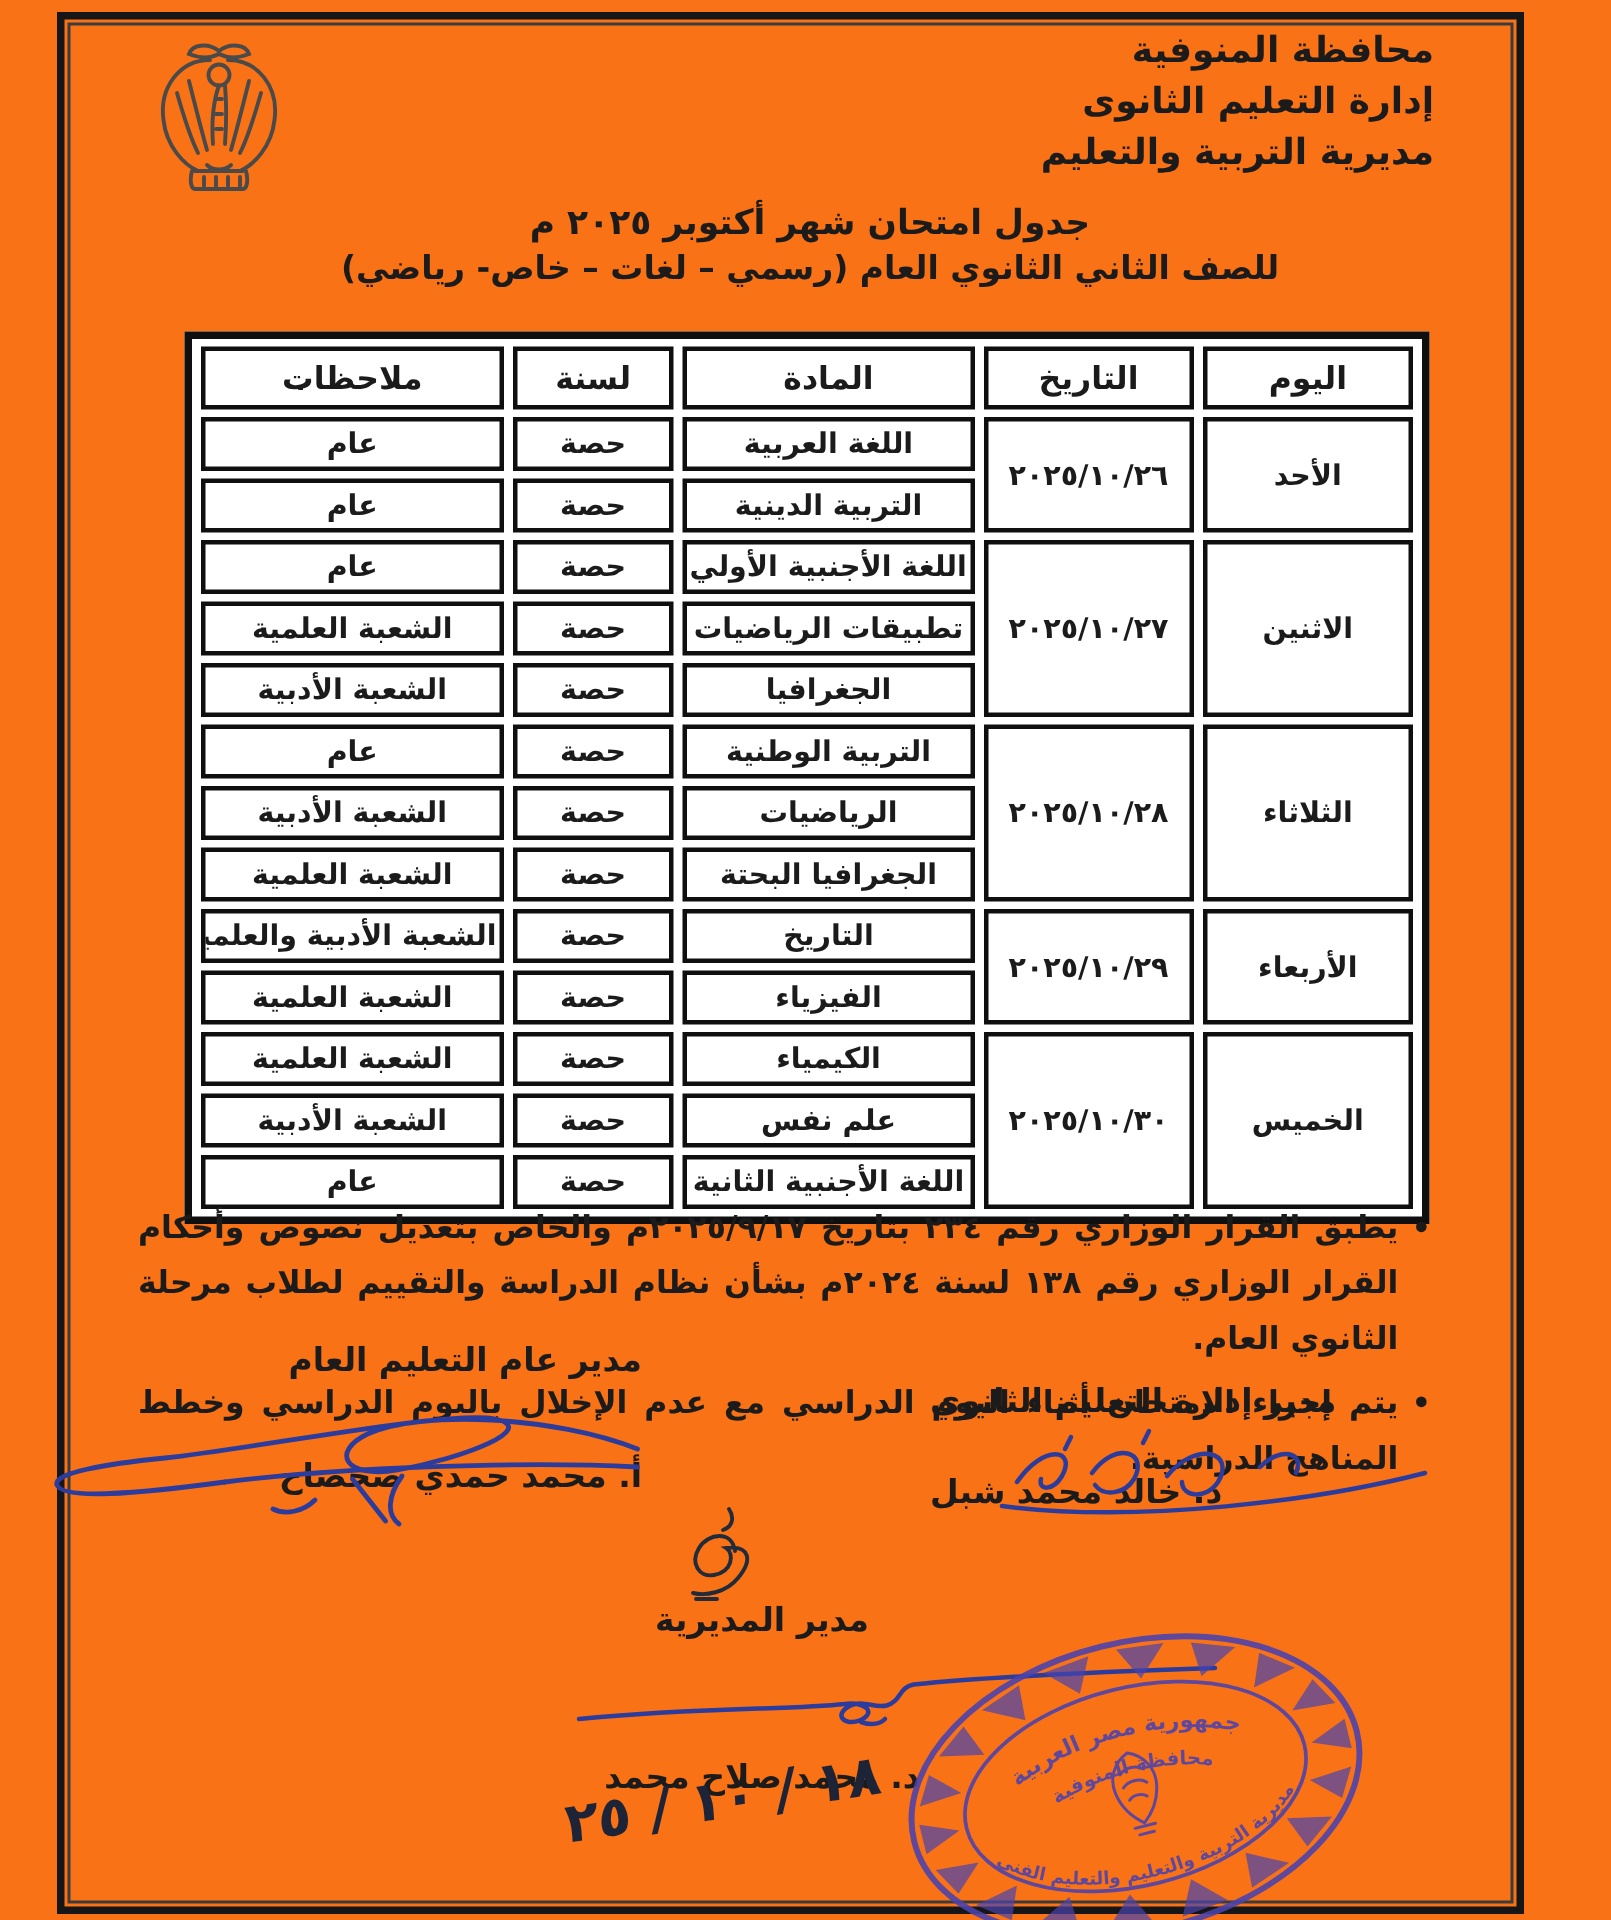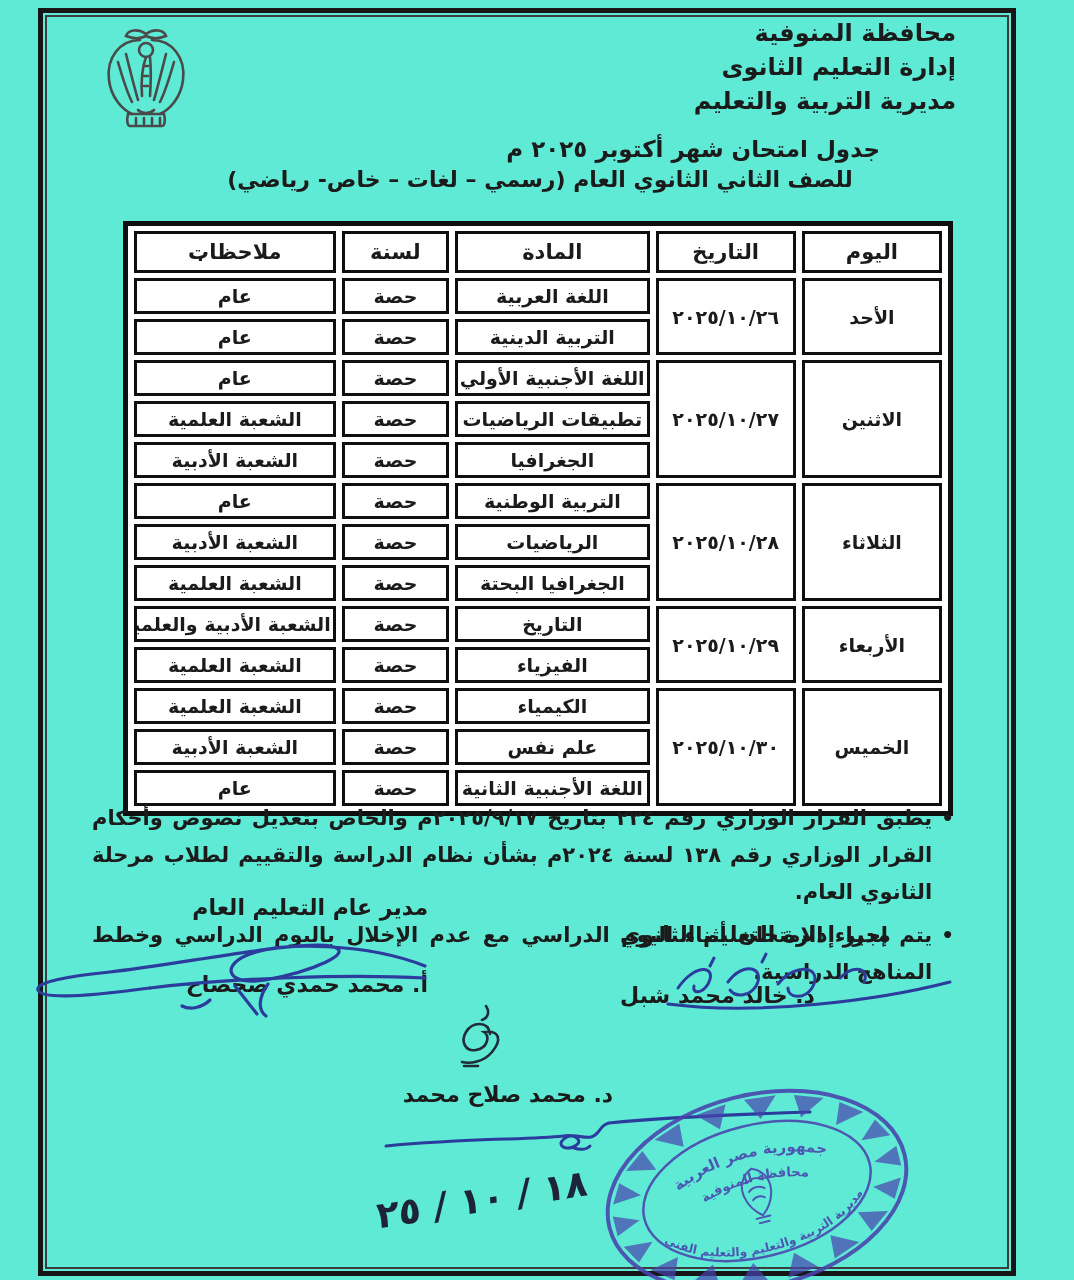--- a/index.html
+++ b/index.html
@@ -1,28 +1,28 @@
 <!DOCTYPE html>
 <html lang="ar" dir="rtl"><head>
 <meta charset="utf-8">
 <style>
   html,body{margin:0;padding:0;background:#e9e9e9;}
   .page{
-    position:relative; width:1074px; height:1280px; background:#5eead4;
+    position:relative; width:1074px; height:1280px; background:#f97316;
     font-family:"DejaVu Sans", sans-serif; color:#1b1b1b; direction:rtl;
     overflow:hidden; margin:0 auto;
   }
   .frame{position:absolute; left:38px; top:8px; width:968px; height:1258px; border:5px solid #161616;}
   .frame::after{content:''; position:absolute; inset:2px; border:2px solid #3c3c3c; pointer-events:none;}
 
   .org-block{position:absolute; top:16px; right:118px; text-align:right; font-weight:bold; font-size:24px; line-height:34px;}
   .logo{position:absolute; left:96px; top:24px;}
 
   .title-block{position:absolute; top:134px; left:200px; width:680px; text-align:center; font-weight:bold;}
-  .title-line1{font-size:23px; line-height:30px;text-align:right;}
+  .title-line1{font-size:23px; line-height:30px;}
   .title-line2{font-size:22px; line-height:32px;}
 
   .table-wrap{position:absolute; top:221px; left:123px; width:820px; border:5px solid #0f0f0f; background:#fff;}
   table.exam{width:100%; border-collapse:separate; border-spacing:6px 5px; direction:rtl; table-layout:fixed;}
   table.exam th, table.exam td{
     border:3px solid #0f0f0f; font-weight:bold; text-align:center; vertical-align:middle;
     padding:1px 2px; background:#fff; white-space:nowrap; overflow:hidden;
   }
   table.exam th{height:34px; font-size:21px;}
   table.exam td{height:28px; font-size:19px;}
@@ -231,20 +231,21 @@
   </svg>
 
   <svg class="svg-abs" style="left:420px; top:1000px;" width="110" height="80" viewBox="0 0 110 80">
     <g fill="none" stroke="#222b3a" stroke-width="2.6" stroke-linecap="round">
       <path d="M66,6 c4,6 2,12 -4,14"></path>
       <path d="M70,34 c-2,-14 -18,-12 -24,-2 c-6,10 0,20 10,18 c12,-2 14,-14 8,-18 c16,-2 18,8 8,20 c-8,10 -22,12 -30,10"></path>
       <path d="M44,66 h14"></path>
     </g>
   </svg>
   <div class="sig-center">
+    <div class="sig-title">مدير المديرية</div>
     <div class="sig-name">د. محمد صلاح محمد</div>
   </div>
   <svg class="svg-abs" style="left:378px; top:1108px;" width="440" height="50" viewBox="0 0 440 50">
     <g fill="none" stroke="#2c3c9c" stroke-width="3" stroke-linecap="round">
       <path d="M8,38 C90,30 150,32 185,28 c14,-2 22,6 10,11 c-10,4 -18,-4 -6,-10 c8,-4 16,2 24,0 c10,-3 8,-12 18,-14 C280,10 370,6 432,4"></path>
       <path d="M196,40 c6,2 12,2 16,-2"></path>
     </g>
   </svg>
   <div class="hand-date">١٨ / ١٠ / ٢٥</div>
 

